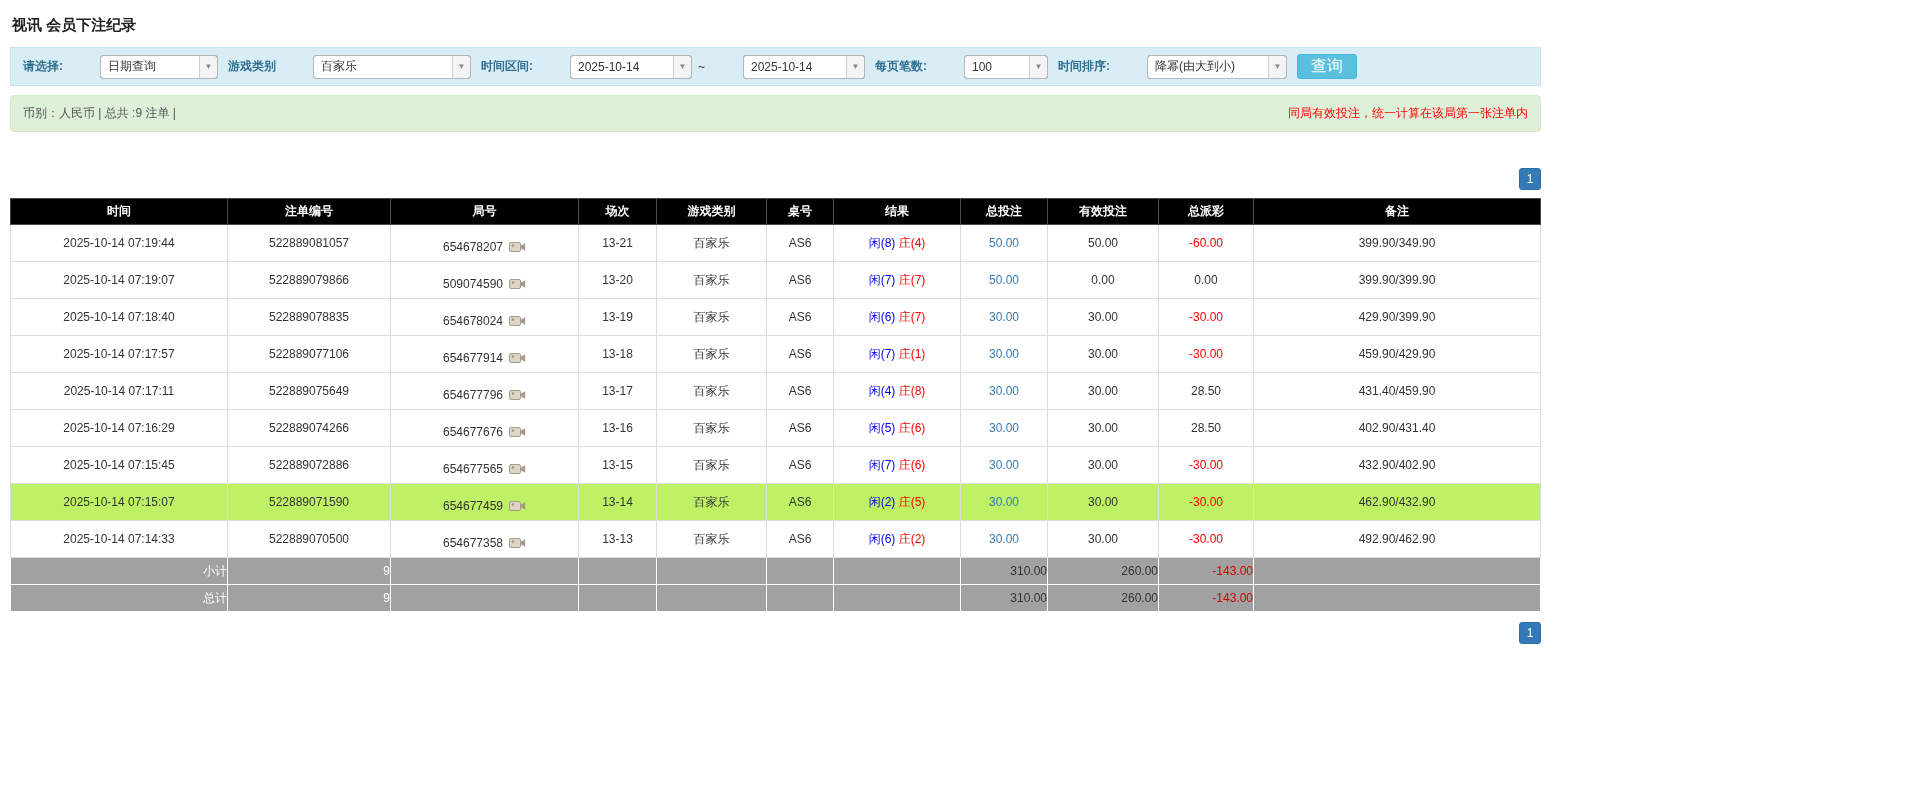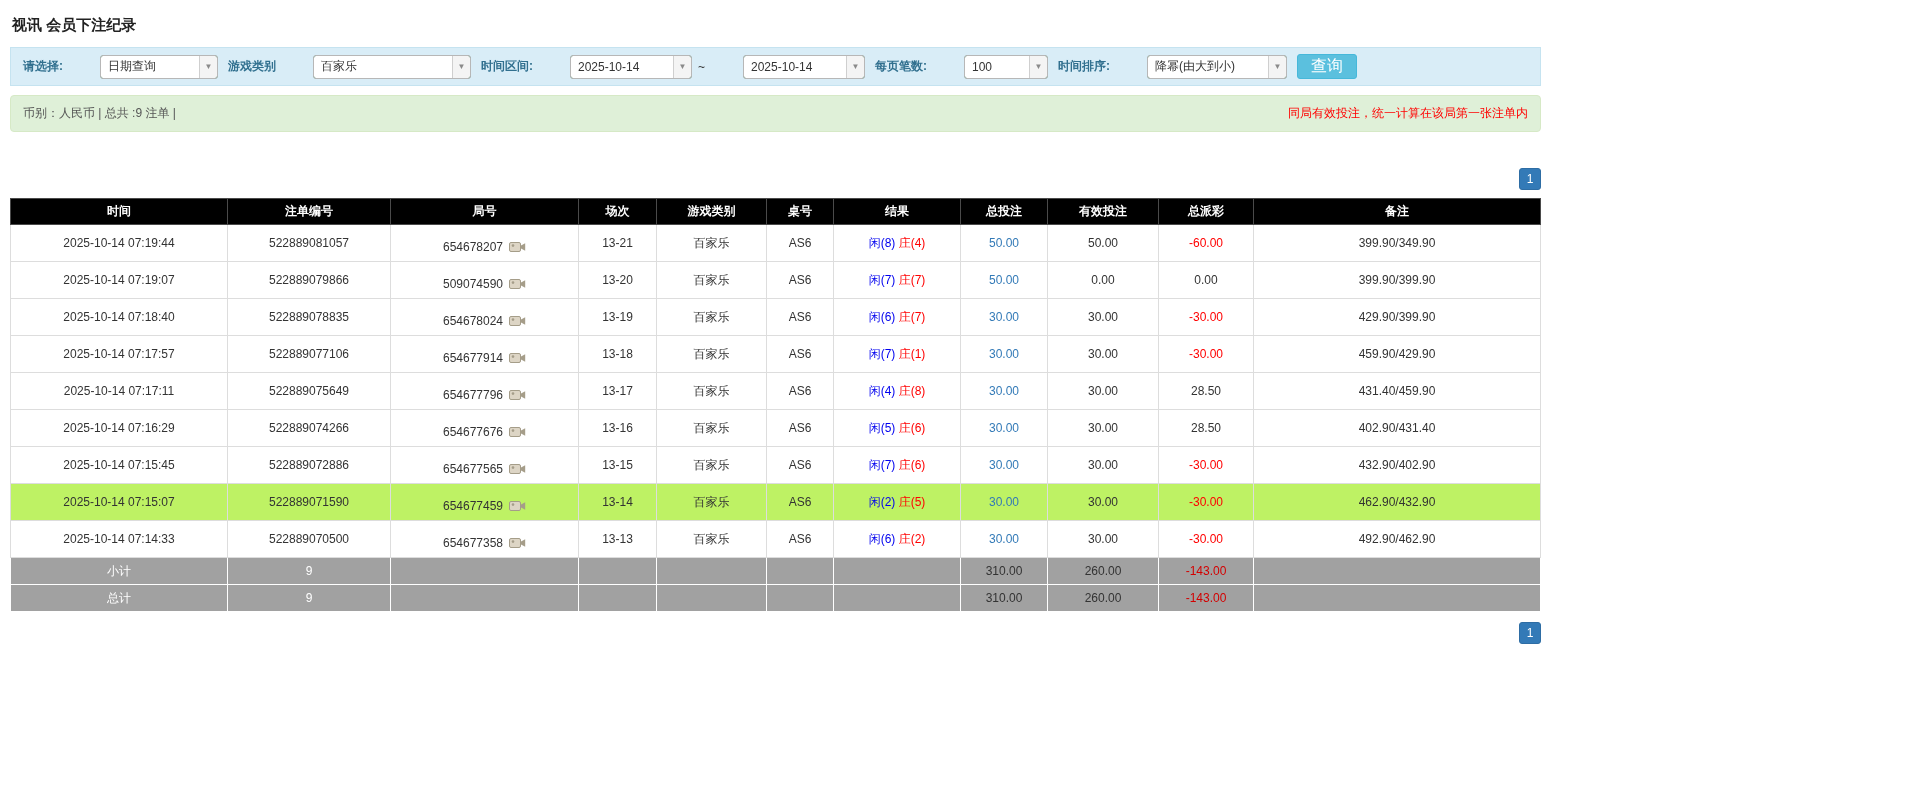--- a/index.html
+++ b/index.html
@@ -141,20 +141,21 @@
   .player { color: #0000ee; }
   .banker { color: #ff0000; }
   .bet-link { color: #337ab7; text-decoration: none; cursor: pointer; }
   .neg { color: #ff0000; }
 
   tr.footer-row td {
     background: #a1a1a1;
     border: 1px solid #fff;
     height: 27px;
     color: #333;
+    text-align: right;
   }
   tr.footer-row td.white { color: #fff; }
   tr.footer-row td.neg { color: #d40000; }
 </style>
 </head>
 <body>
 
 <div class="container">
 
   <div class="page-title">视讯 会员下注纪录</div>

